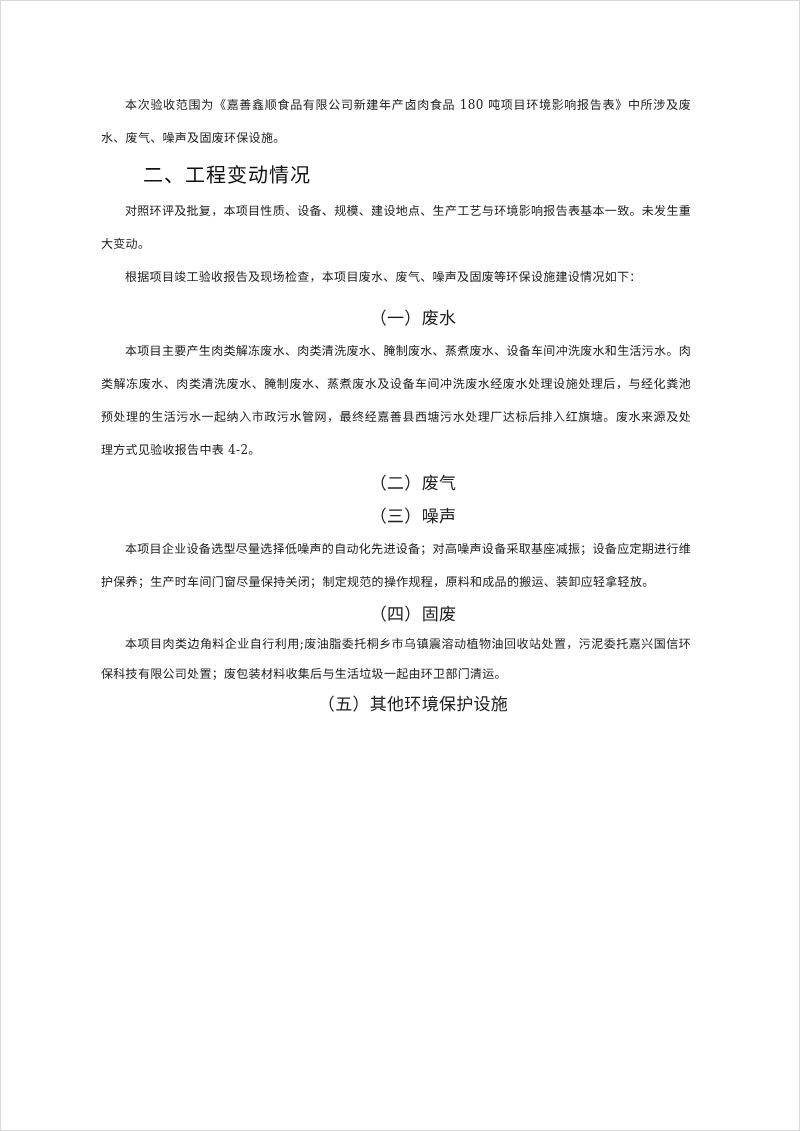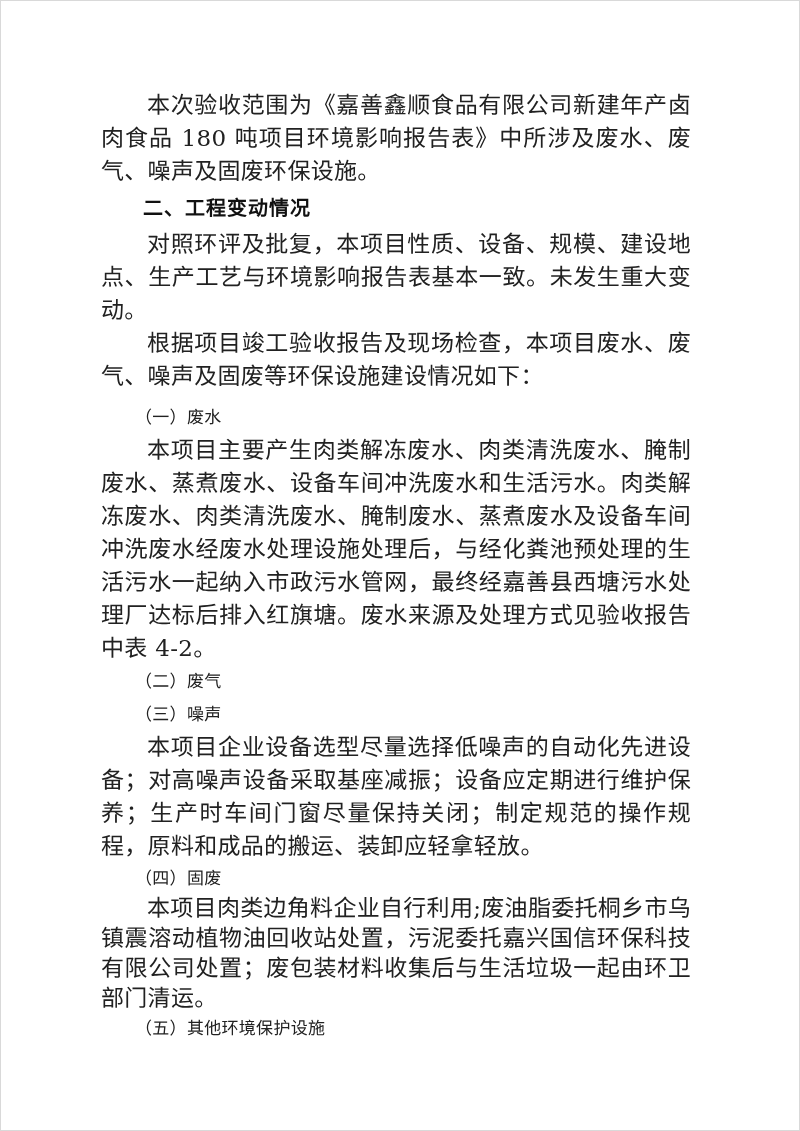--- a/index.html
+++ b/index.html
@@ -19,44 +19,45 @@
     color: #212121;
   }
   .content {
     position: absolute;
     top: 88px;
     left: 100px;
     width: 590px;
   }
   .para {
     margin: 0;
-    font-size: 23px;
+    font-size: 12px;
     line-height: 33px;
     letter-spacing: 0.3px;
     text-align: justify;
     text-justify: inter-ideograph;
     text-indent: 2em;
     color: #212121;
   }
   .heading {
     margin: 2px 0 2px 42px;
     font-family: "DejaVu Sans", "Liberation Sans", sans-serif;
-    font-weight: 700;
+    font-weight: 400;
     font-size: 20px;
     line-height: 36px;
     letter-spacing: 1px;
     color: #111111;
   }
   .sub {
     margin: 0;
     font-size: 17px;
     line-height: 33px;
     letter-spacing: 0.3px;
     text-indent: 2em;
     color: #212121;
+    text-align: center;
   }
   .sub.gap-top { margin-top: 8px; }
   .tight { line-height: 30px; }
 </style>
 </head>
 <body>
 
 <div class="page">
   <div class="content">
 

